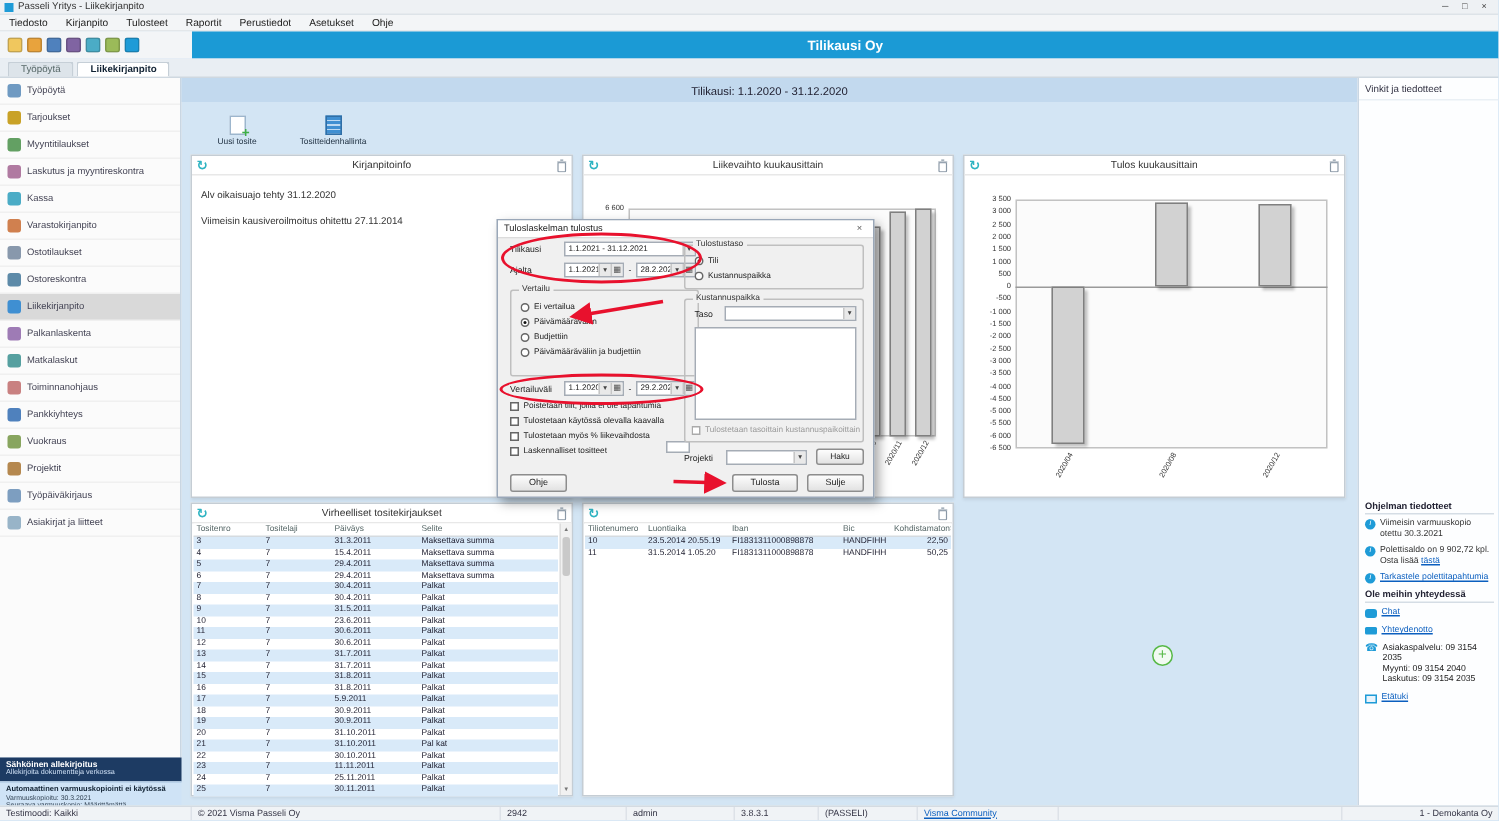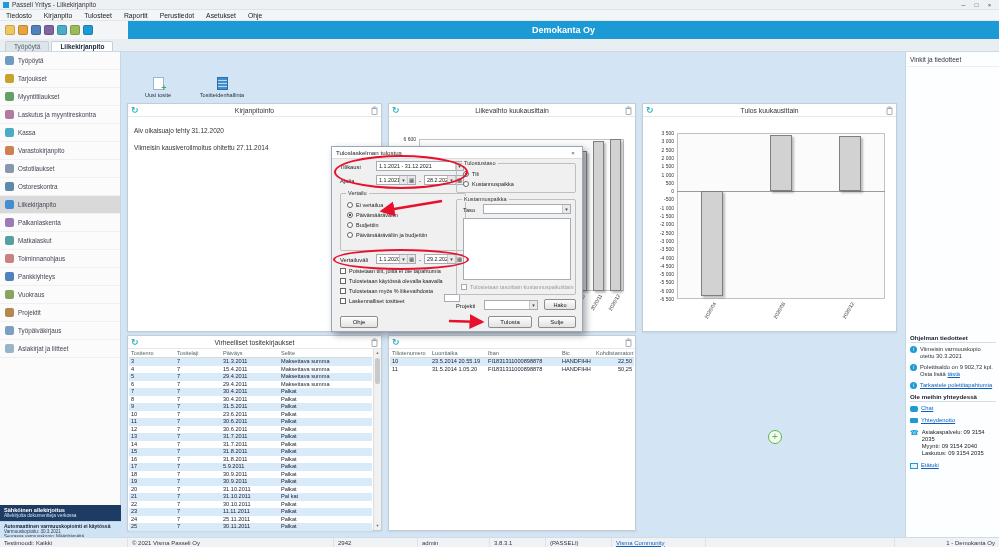--- a/index.html
+++ b/index.html
@@ -136,21 +136,21 @@
 <div class="toolbar" id="toolbar">
     <span class="tbi" style="background: rgb(240, 199, 94);"></span>
     <span class="tbi" style="background: rgb(232, 163, 61);"></span>
     <span class="tbi" style="background: rgb(79, 129, 189);"></span>
     <span class="tbi" style="background: rgb(128, 100, 162);"></span>
     <span class="tbi" style="background: rgb(75, 172, 198);"></span>
     <span class="tbi" style="background: rgb(155, 187, 89);"></span>
     <span class="tbi" style="background: rgb(30, 155, 215);"></span>
   </div>
 <div class="blueband">
-  <span>Demokanta Oy</span>
+  <span>Tilikausi Oy</span>
 </div>
 <div class="tabrow" id="tabs">
     <span class="tab">Työpöytä</span>
     <span class="tab active">Liikekirjanpito</span>
   </div>
 <div class="sidebar" id="sidebar">
     <div class="side-item">
       <span class="side-ico" style="background: rgb(111, 154, 194);"></span>
       <span>Työpöytä</span>
     </div>
@@ -214,20 +214,21 @@
       <span class="side-ico" style="background: rgb(125, 158, 192);"></span>
       <span>Työpäiväkirjaus</span>
     </div>
     <div class="side-item">
       <span class="side-ico" style="background: rgb(152, 180, 200);"></span>
       <span>Asiakirjat ja liitteet</span>
     </div>
   </div>
 
 <div class="main">
+  <div class="period">Tilikausi: 1.1.2020 - 31.12.2020</div>
 
   <div class="actions">
     <div class="action-btn">
       <span class="doc-new"></span>
       <span class="action-lbl">Uusi tosite</span>
     </div>
     <div class="action-btn">
       <span class="doc-mgmt"></span>
       <span class="action-lbl">Tositteidenhallinta</span>
     </div>

